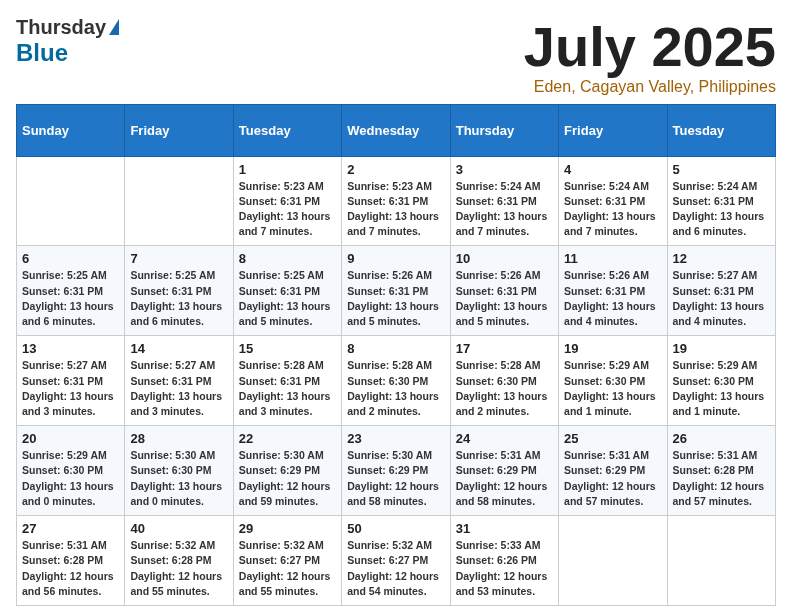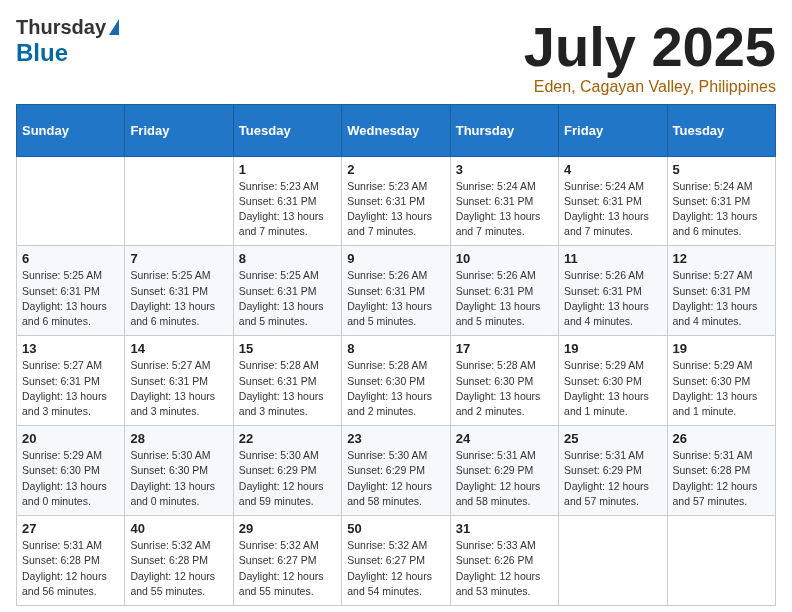--- a/index.html
+++ b/index.html
@@ -81,20 +81,21 @@
     .day-num {
       font-size: 13px;
       font-weight: bold;
       display: block;
       margin-bottom: 2px;
     }
     .cell-content {
       font-size: 10.5px;
       line-height: 1.45;
       color: #333;
+      font-weight: bold;
     }
     tbody tr:nth-child(even) td {
       background: #f5f8fc;
     }
     tbody tr:nth-child(odd) td {
       background: #ffffff;
     }
     .empty {
       background: #fff !important;
     }

